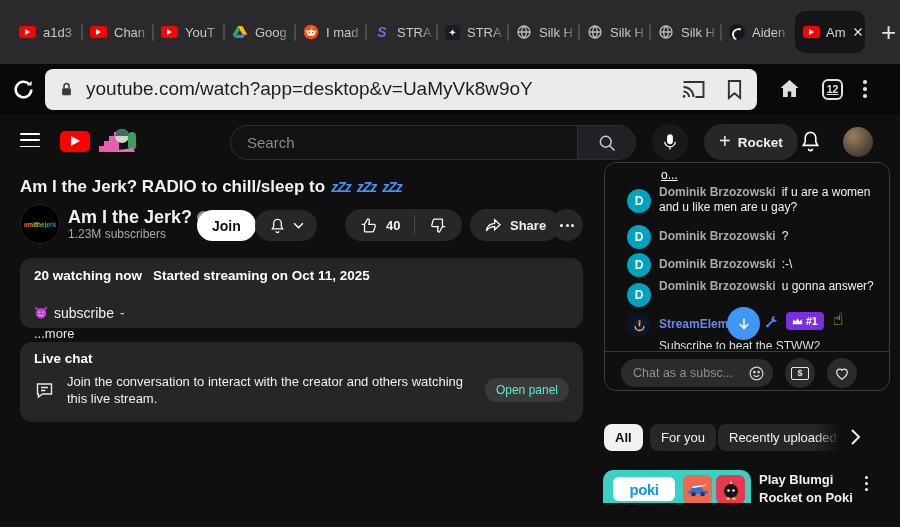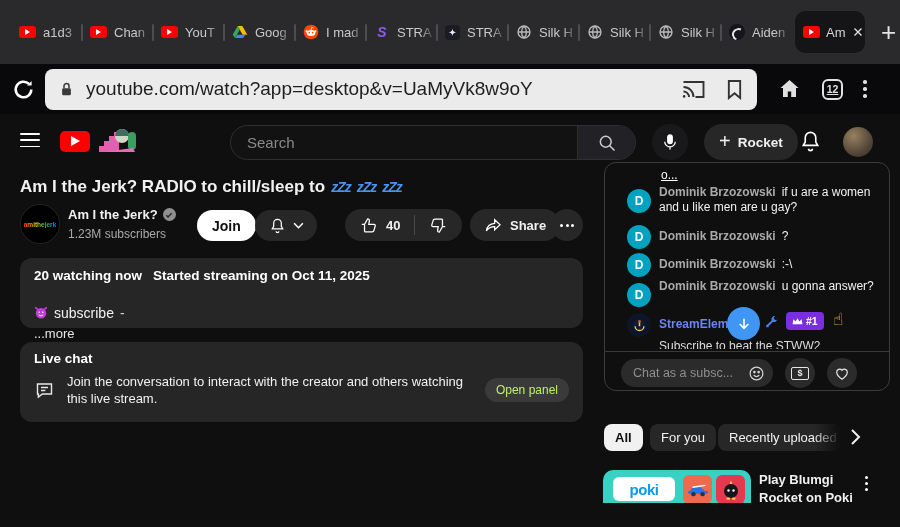--- a/index.html
+++ b/index.html
@@ -71,21 +71,21 @@
   .uavatar{position:absolute;left:843px;top:13px;width:30px;height:30px;border-radius:50%;
            background:radial-gradient(circle at 35% 30%,#97805f,#5a4c3d 55%,#2d2822);}
 
   
   .vtitle{position:absolute;left:20px;top:177px;font-size:17px;font-weight:bold;color:#f1f1f1;}
   .zzz{color:#4695f2;font-weight:bold;font-style:italic;font-size:14px;letter-spacing:-1px;margin-left:6px;}
   .chavatar{position:absolute;left:20px;top:204px;width:40px;height:40px;border-radius:50%;background:#000;
             display:flex;align-items:center;justify-content:center;overflow:hidden;border:1px solid #222;}
   .chavtext{font-size:6.5px;font-weight:bold;background:linear-gradient(90deg,#ff3b30,#ffd60a,#34c759,#0a84ff);
             -webkit-background-clip:text;background-clip:text;color:transparent;}
-  .chname{position:absolute;left:68px;top:207px;font-size:13px;font-weight:bold;color:#f1f1f1;
+  .chname{position:absolute;left:68px;top:207px;font-size:18px;font-weight:bold;color:#f1f1f1;
           display:flex;align-items:center;gap:5px;}
   .vcheck{width:13px;height:13px;border-radius:50%;background:#8f8f8f;display:flex;align-items:center;justify-content:center;}
   .chsubs{position:absolute;left:68px;top:227px;font-size:12px;color:#aaa;}
   .joinbtn{position:absolute;left:197px;top:210px;height:31px;padding:0 15px;border-radius:16px;
            background:#fff;color:#0f0f0f;font-size:14px;font-weight:bold;display:flex;align-items:center;}
   .bellpill{position:absolute;left:255px;top:210px;width:62px;height:31px;border-radius:16px;
             background:#272727;display:flex;align-items:center;justify-content:center;gap:7px;}
   .likepill{position:absolute;left:345px;top:209px;height:32px;border-radius:16px;background:#272727;
             display:flex;align-items:center;padding:0 14px;gap:8px;}
   .likecount{font-size:13px;font-weight:bold;color:#f1f1f1;}
@@ -102,21 +102,21 @@
   .iline1{display:flex;gap:11px;font-size:13.5px;font-weight:bold;color:#fff;}
   .iline2{display:flex;align-items:flex-start;gap:6px;margin-top:22px;font-size:14px;}
   .ilink{color:#3ea6ff;}
   .imore{margin-top:5px;font-size:13px;color:#e6e6e6;}
   .lcbox{position:absolute;left:20px;top:342px;width:563px;height:80px;background:#262626;
          border-radius:12px;padding:9px 14px;}
   .lctitle{font-size:13.5px;font-weight:bold;color:#fff;}
   .lcrow{display:flex;margin-top:7px;align-items:center;}
   .lcdesc{width:408px;font-size:13px;line-height:17px;color:#f1f1f1;margin-left:12px;}
   .openpanel{margin-left:auto;height:24px;padding:12px 11px;border-radius:13px;background:#3a3a3a;
-             color:#bef264;font-size:12px;display:flex;align-items:center;}
+             color:#5eead4;font-size:12px;display:flex;align-items:center;}
 
   
   .chatpanel{position:absolute;left:604px;top:162px;width:286px;height:229px;
              border:1px solid #3c3c3c;border-radius:12px;overflow:hidden;}
   .trunc{position:absolute;left:56px;top:5px;font-size:12px;color:#fff;text-decoration:underline;}
   .cavatar{position:absolute;width:24px;height:24px;border-radius:50%;background:#00a3bf;color:#fff;
            font-size:12px;font-weight:bold;display:flex;align-items:center;justify-content:center;}
   .cmsg{position:absolute;left:54px;width:222px;font-size:12px;line-height:14.5px;color:#f1f1f1;}
   .cauthor{color:#aaa;font-weight:bold;margin-right:6px;}
   .seavatar{position:absolute;left:22px;top:150px;width:24px;height:24px;border-radius:50%;background:#0d1528;

